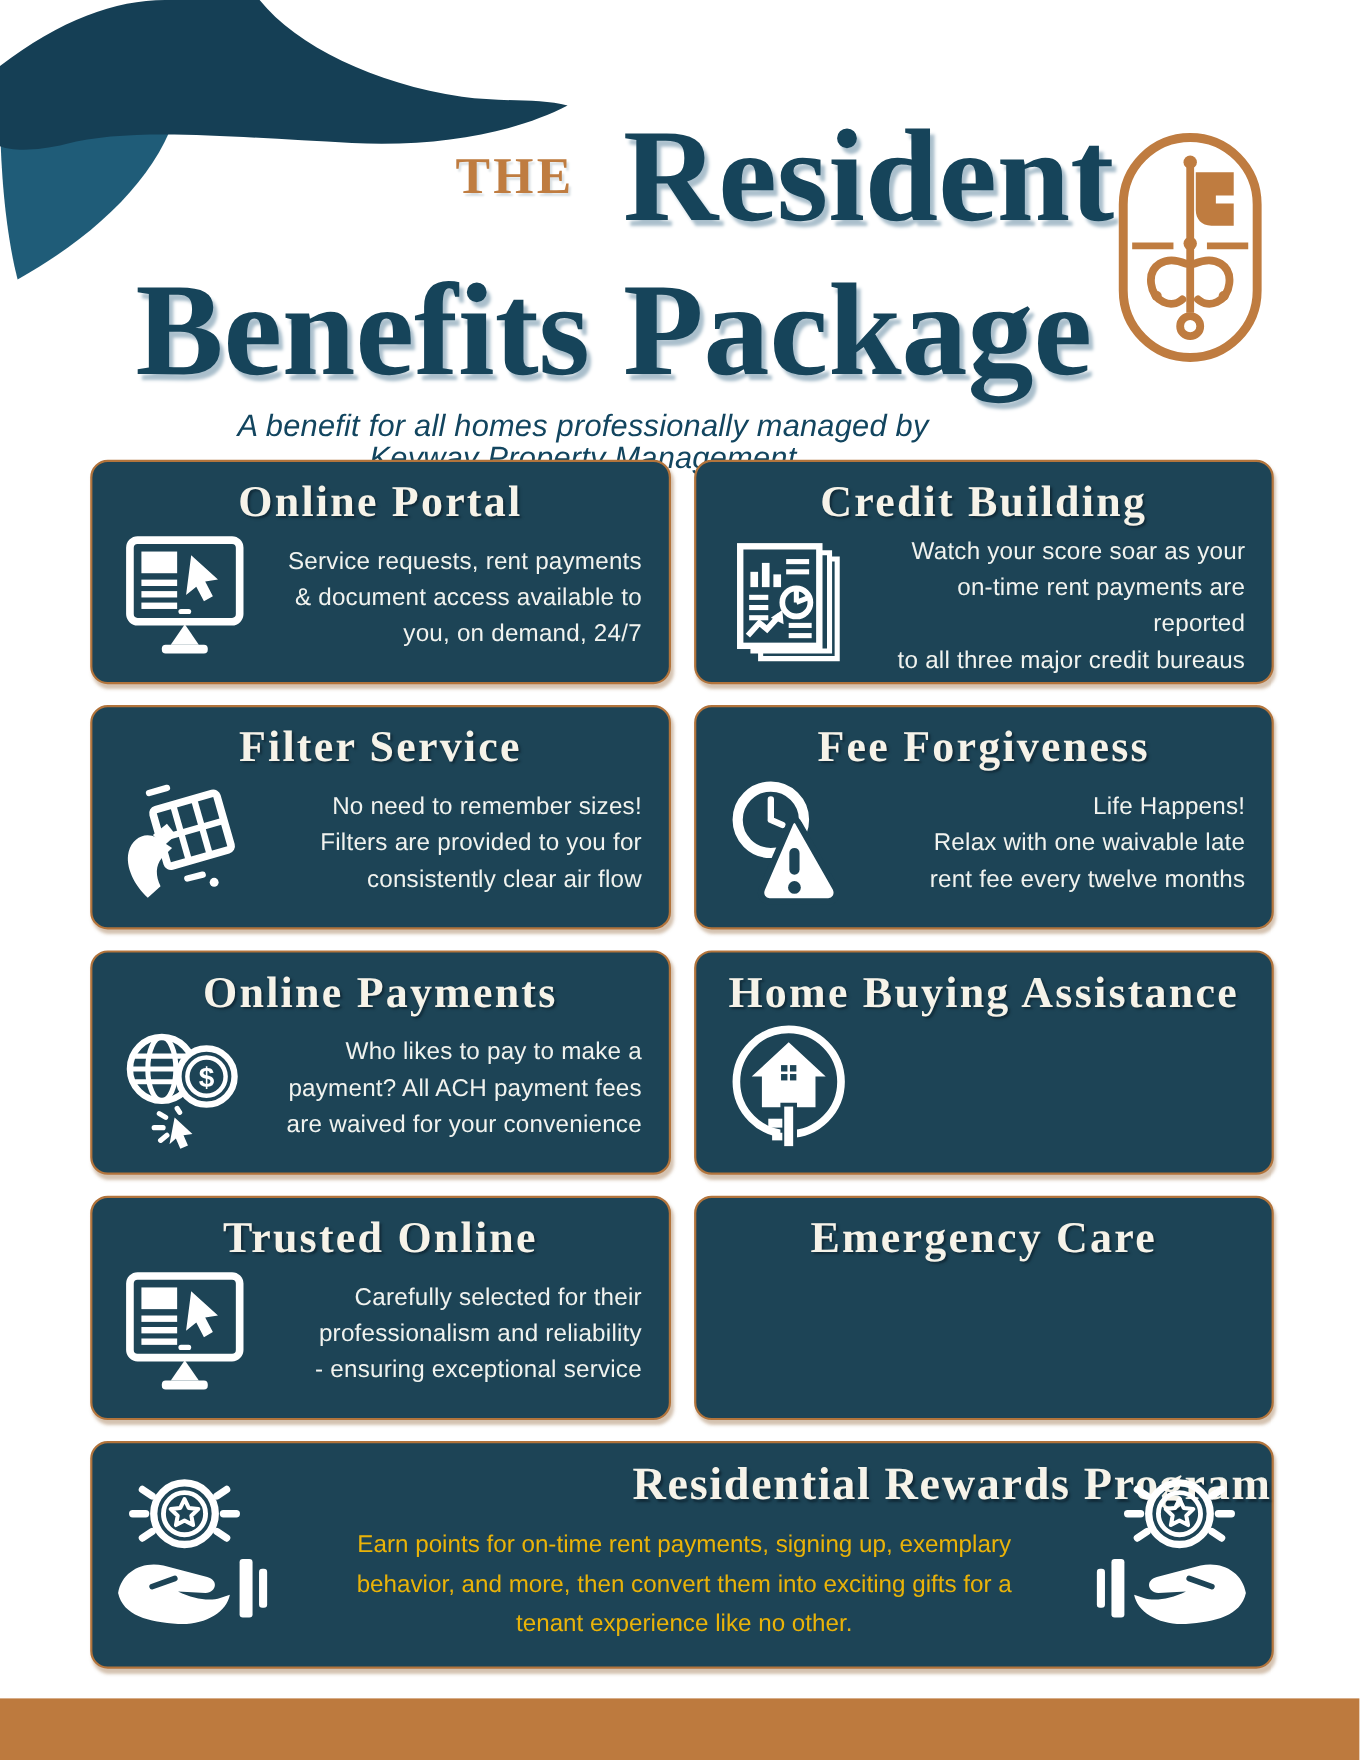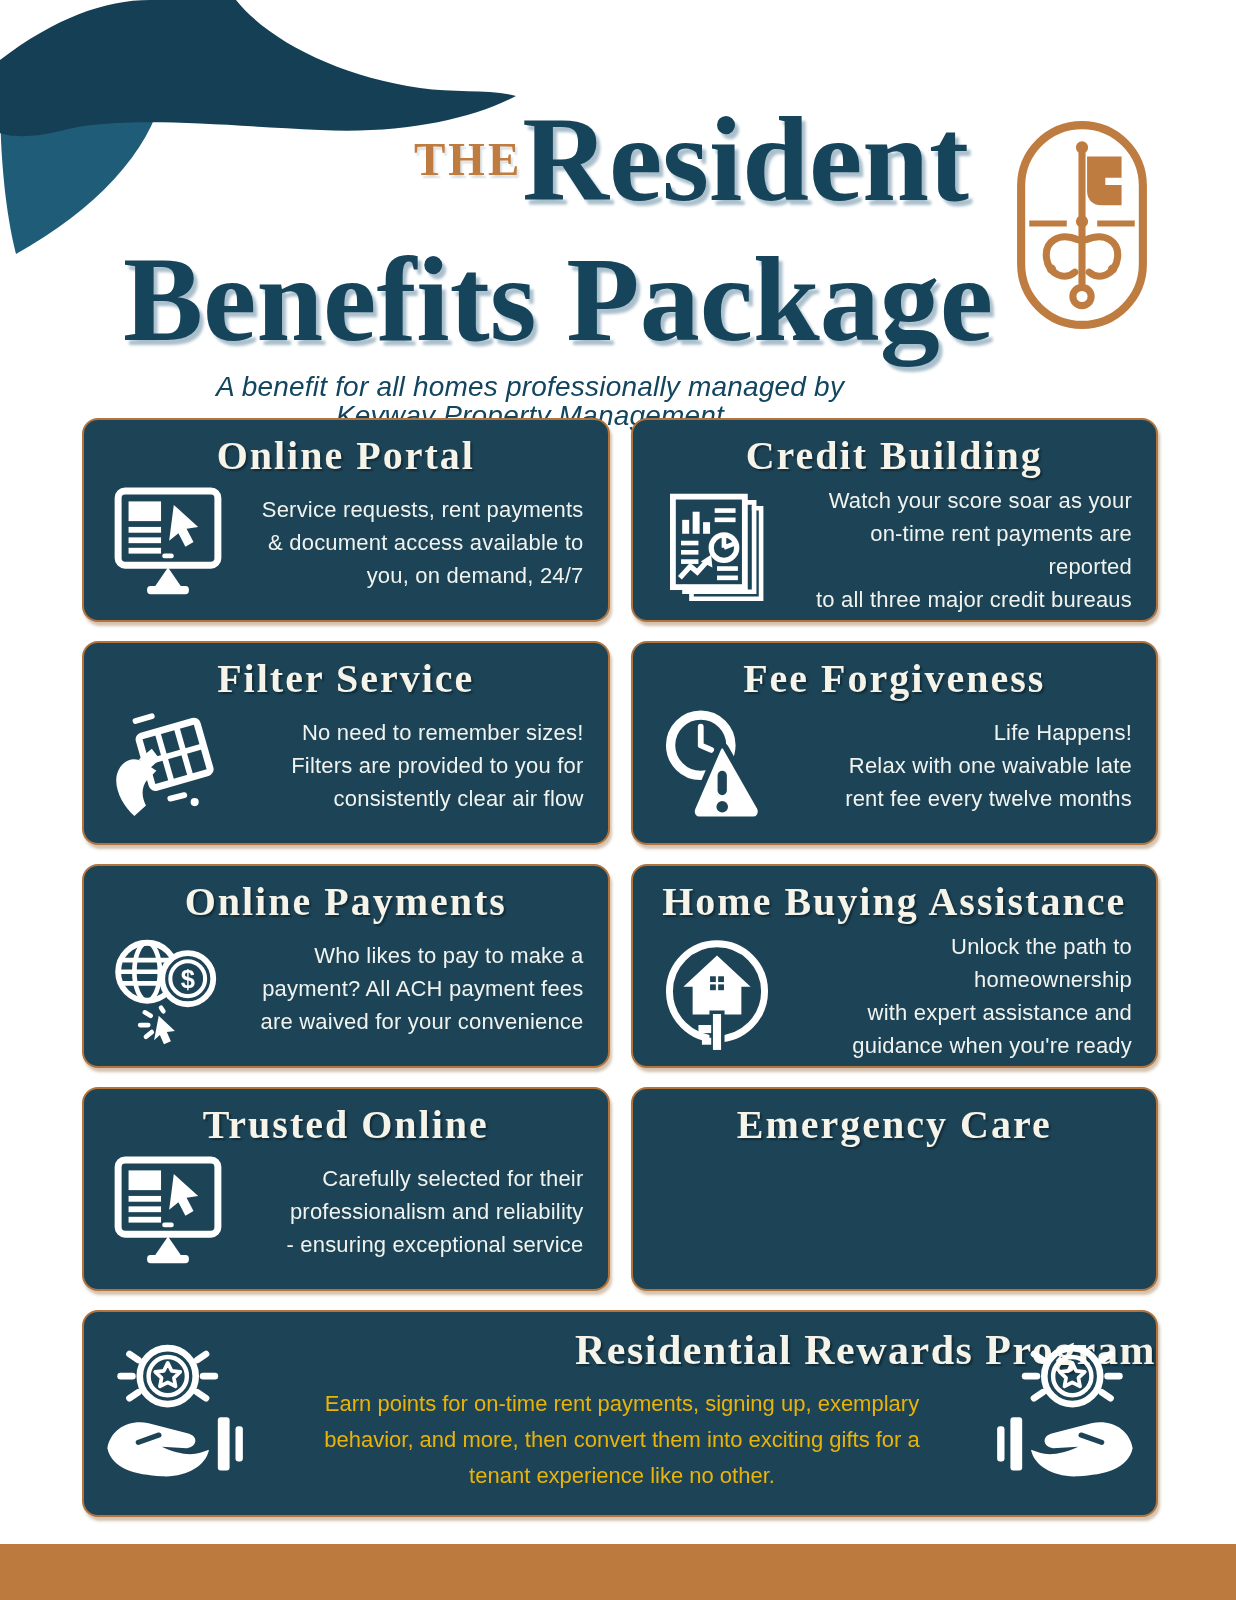--- a/index.html
+++ b/index.html
@@ -9,21 +9,21 @@
   }
   
   .swoosh{position:absolute;left:0;top:0;width:540px;height:290px;}
   .brand-logo{position:absolute;left:1016px;top:120px;width:132px;height:210px;}
   .title-line1{
     position:absolute;left:414px;top:100px;white-space:nowrap;
     font-family:"Liberation Serif",serif;font-weight:700;line-height:1;
   }
   .the-word{
     font-size:47px;color:#bf7c40;letter-spacing:3px;vertical-align:25px;
-    text-shadow:2px 3px 2px #d8dfe3;
+    margin-right:44px;text-shadow:2px 3px 2px #d8dfe3;
   }
   .big-word{
     font-size:120px;color:#16445a;text-shadow:4px 5px 3px #aabfcc;
   }
   .title-line2{
     position:absolute;left:0;top:240px;width:1116px;text-align:center;
     font-family:Liberation Serif, serif;font-weight:700;line-height:1;
   }
   .subtitle{
     position:absolute;left:0;top:372px;width:1060px;text-align:center;
@@ -284,23 +284,20 @@
 are waived for your convenience</div>
     </div>
   </div>
 
   <div class="card">
     <div class="card-title">Home Buying Assistance</div>
     <div class="card-row">
       <svg class="card-icon" viewBox="0 0 100 100">
           <use href="#i-house-key" xlink:href="#i-house-key"></use>
         </svg>
-      <div class="card-body">Unlock the path to homeownership
-with expert assistance and
-guidance when you're ready</div>
     </div>
   </div>
 
   <div class="card">
     <div class="card-title">Trusted Online</div>
     <div class="card-row">
       <svg class="card-icon" viewBox="0 0 100 100">
           <use href="#i-monitor-cursor" xlink:href="#i-monitor-cursor"></use>
         </svg>
       <div class="card-body">Carefully selected for their

